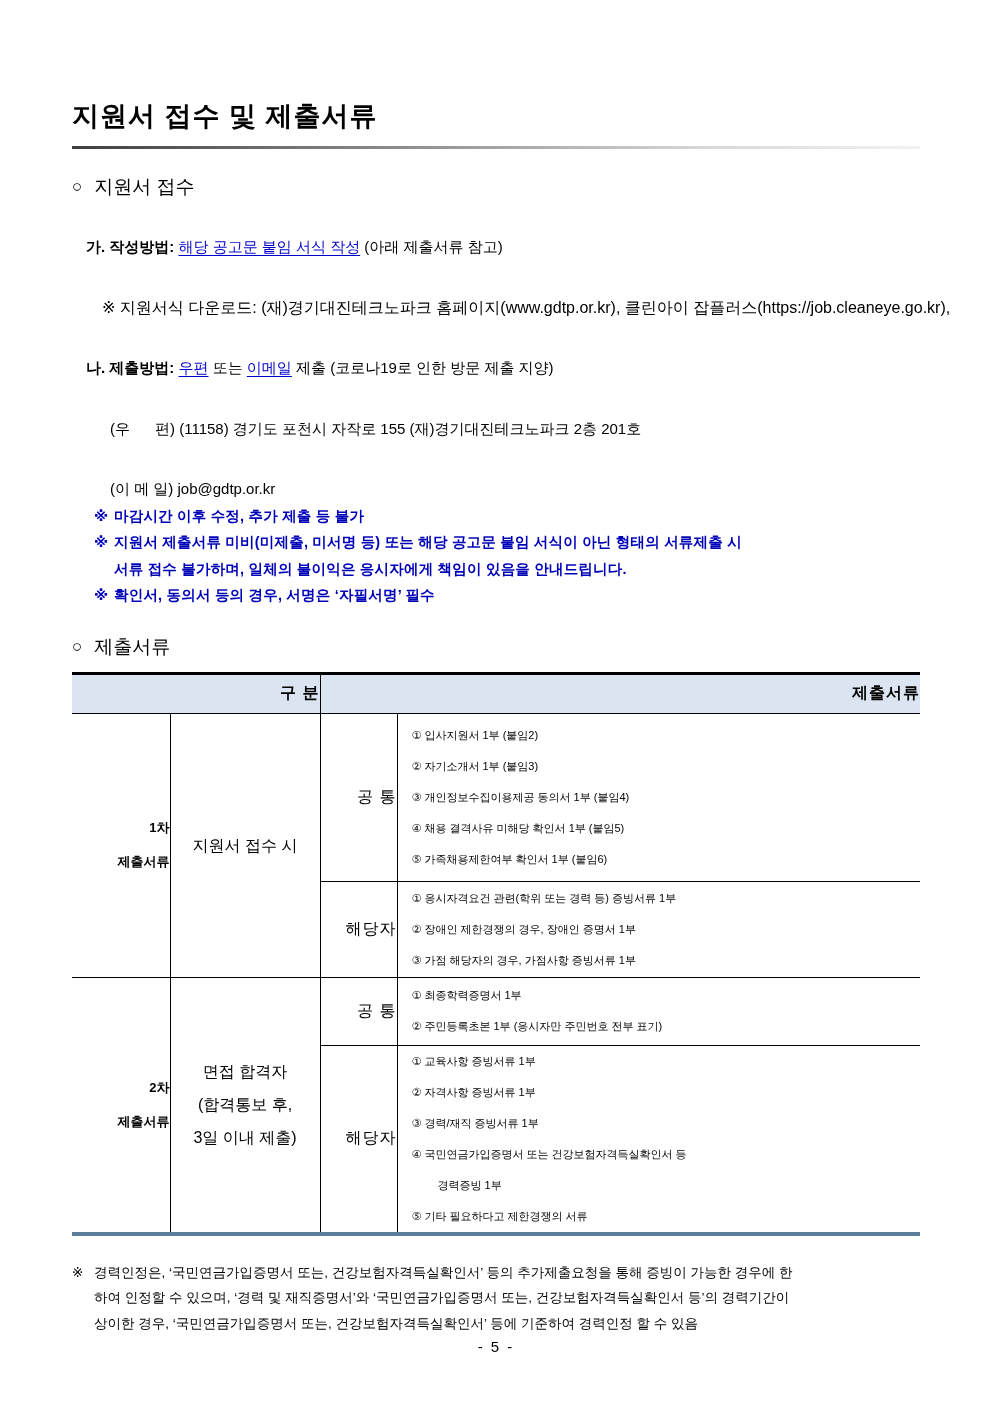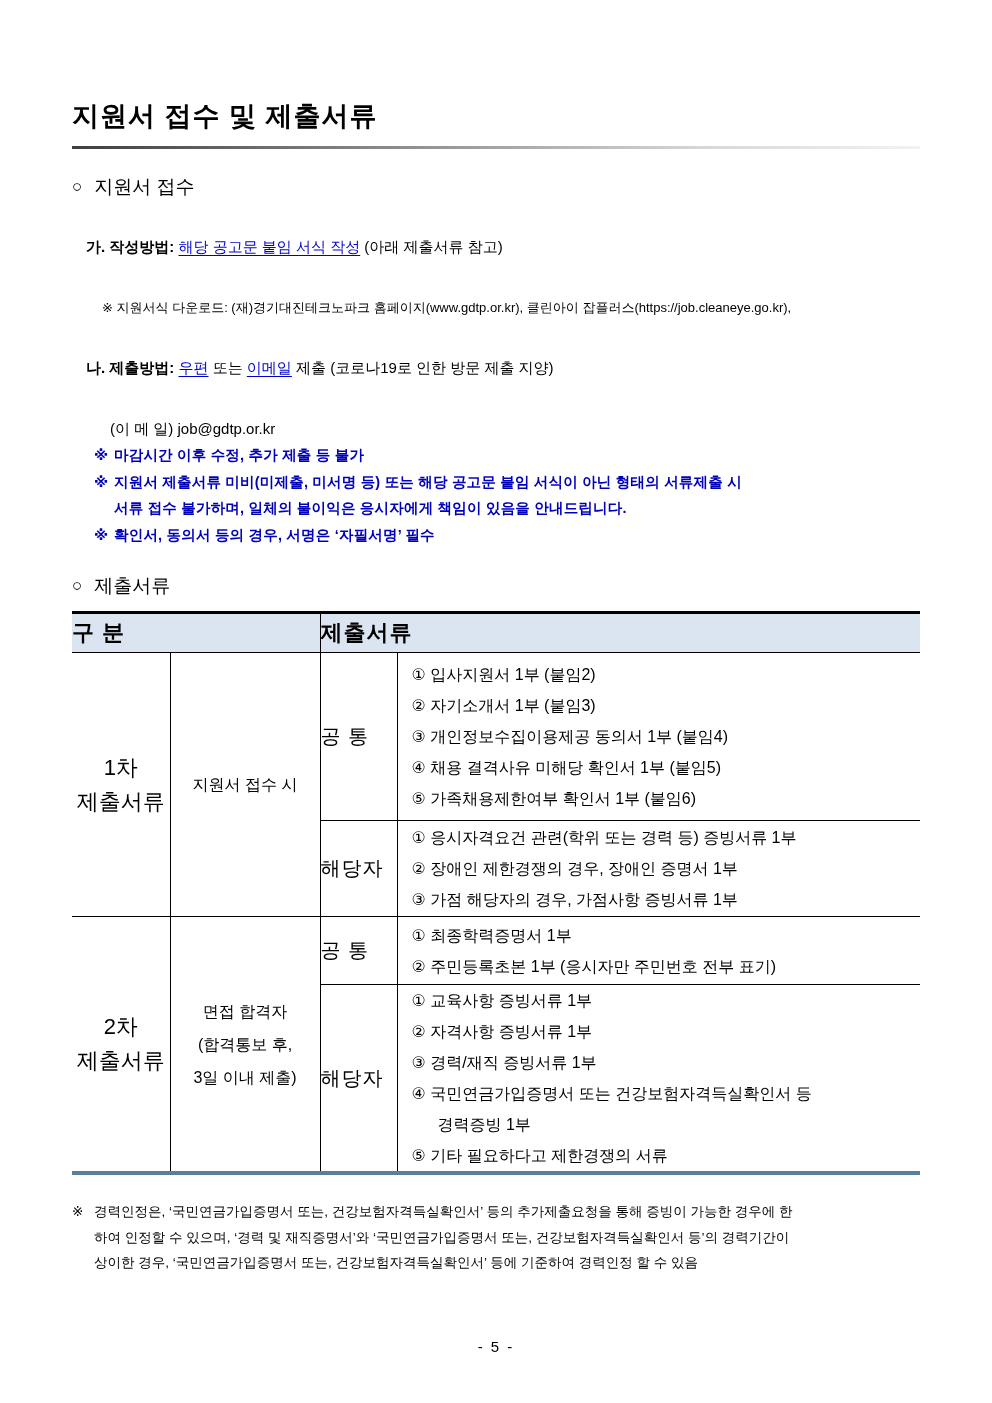--- a/index.html
+++ b/index.html
@@ -17,21 +17,21 @@
     background: linear-gradient(to right, #3f3f3f, #9a9a9a 45%, #d8d8d8 75%, #f2f2f2); }
 
   
   .section-heading { margin-top: 25px; font-size: 19px; display: flex; align-items: center; }
   .section-heading .bullet { font-size: 17px; margin-right: 12px; }
 
   
   .body-lines { margin-top: 12px; font-size: 15px; line-height: 26.5px; }
   .line { white-space: nowrap; margin-top: 34px; }
   .ind-item { padding-left: 14px; }
-  .ind-sub  { padding-left: 30px; font-size: 13px; }
+  .ind-sub  { padding-left: 30px; font-size: 16px; }
   .ind-sub2 { padding-left: 176px; font-size: 13.5px; }
   .ind-addr { padding-left: 38px; }
   .ind-addr2{ padding-left: 146px; }
   .bold { font-weight: bold; }
   .blue-link { color: #0000cc; text-decoration: underline; text-underline-offset: 3px; }
 
   
   .blue-notes { font-size: 14.5px; font-weight: bold; color: #0000b8; line-height: 26.5px; padding-left: 22px; }
   .note-line { white-space: nowrap; display: flex; }
   .note-line .marker { display: inline-block; width: 20px; flex: 0 0 20px; }
@@ -40,28 +40,28 @@
   
   table.doc-table { margin-top: 12px; width: 848px; border-collapse: collapse; table-layout: fixed;
     border-top: 3px solid #000; border-bottom: 4px solid #5b7e99; }
   table.doc-table col.c1 { width: 98px; }
   table.doc-table col.c2 { width: 150px; }
   table.doc-table col.c3 { width: 77px; }
   table.doc-table col.c4 { width: 523px; }
   table.doc-table th, table.doc-table td { border: 1px solid #000; vertical-align: middle; }
   table.doc-table tr > *:first-child { border-left: none; }
   table.doc-table tr > *:last-child  { border-right: none; }
-  table.doc-table thead th { background: #dbe5f1; height: 40px; font-size: 22px; font-weight: bold;
-    text-align: left; letter-spacing: 1px; }
-  td.stage { text-align: center; font-weight: normal; font-size: 22px; }
+  table.doc-table thead th { background: #dbe5f1; height: 40px; font-size: 16px; font-weight: bold;
+    text-align: right; letter-spacing: 1px; }
+  td.stage { text-align: right; font-weight: bold; font-size: 13px; }
   td.when  { text-align: center; font-size: 16px; }
   .stage-line { line-height: 34px; }
   .when-line  { line-height: 33px; }
-  td.who { text-align: left; font-size: 20px; letter-spacing: 1px; }
-  td.items { padding-left: 14px; font-size: 16px; }
+  td.who { text-align: right; font-size: 16px; letter-spacing: 1px; }
+  td.items { padding-left: 14px; font-size: 11px; }
   .item-line { line-height: 31px; white-space: nowrap; }
   .item-line.cont { padding-left: 26px; }
   tr.r-tall1 td.items, tr.r-tall1 td.who { height: 168px; }
   tr.r-mid1  td.items, tr.r-mid1  td.who { height: 96px; }
   tr.r-short td.items, tr.r-short td.who { height: 68px; }
   tr.r-tall2 td.items, tr.r-tall2 td.who { height: 188px; }
 
   
   .footnote { margin-top: 24px; font-size: 13.5px; line-height: 25.5px; }
   .footnote .note-line .marker { width: 22px; flex: 0 0 22px; }
@@ -95,20 +95,24 @@
       <span>※</span>
       <span>지원서식 다운로드: (재)경기대진테크노파크 홈페이지(www.gdtp.or.kr), 클린아이 잡플러스(https://job.cleaneye.go.kr),</span>
     </div>
     <div class="line ind-item">
       <span class="bold">나.</span>
       <span class="bold">제출방법:</span>
       <span class="blue-link">우편</span>
       <span>또는</span>
       <span class="blue-link">이메일</span>
       <span>제출 (코로나19로 인한 방문 제출 지양)</span>
+    </div>
+    <div class="line ind-addr">
+      <span>(우&nbsp;&nbsp;&nbsp;&nbsp;&nbsp;&nbsp;편)</span>
+      <span>(11158) 경기도 포천시 자작로 155 (재)경기대진테크노파크 2층 201호</span>
     </div>
     <div class="line ind-addr">
       <span>(이 메 일)</span>
       <span>job@gdtp.or.kr</span>
     </div>
     <div class="blue-notes">
         <div class="note-line">
           <span class="marker">※</span>
           <span class="txt">마감시간 이후 수정, 추가 제출 등 불가</span>
         </div>

